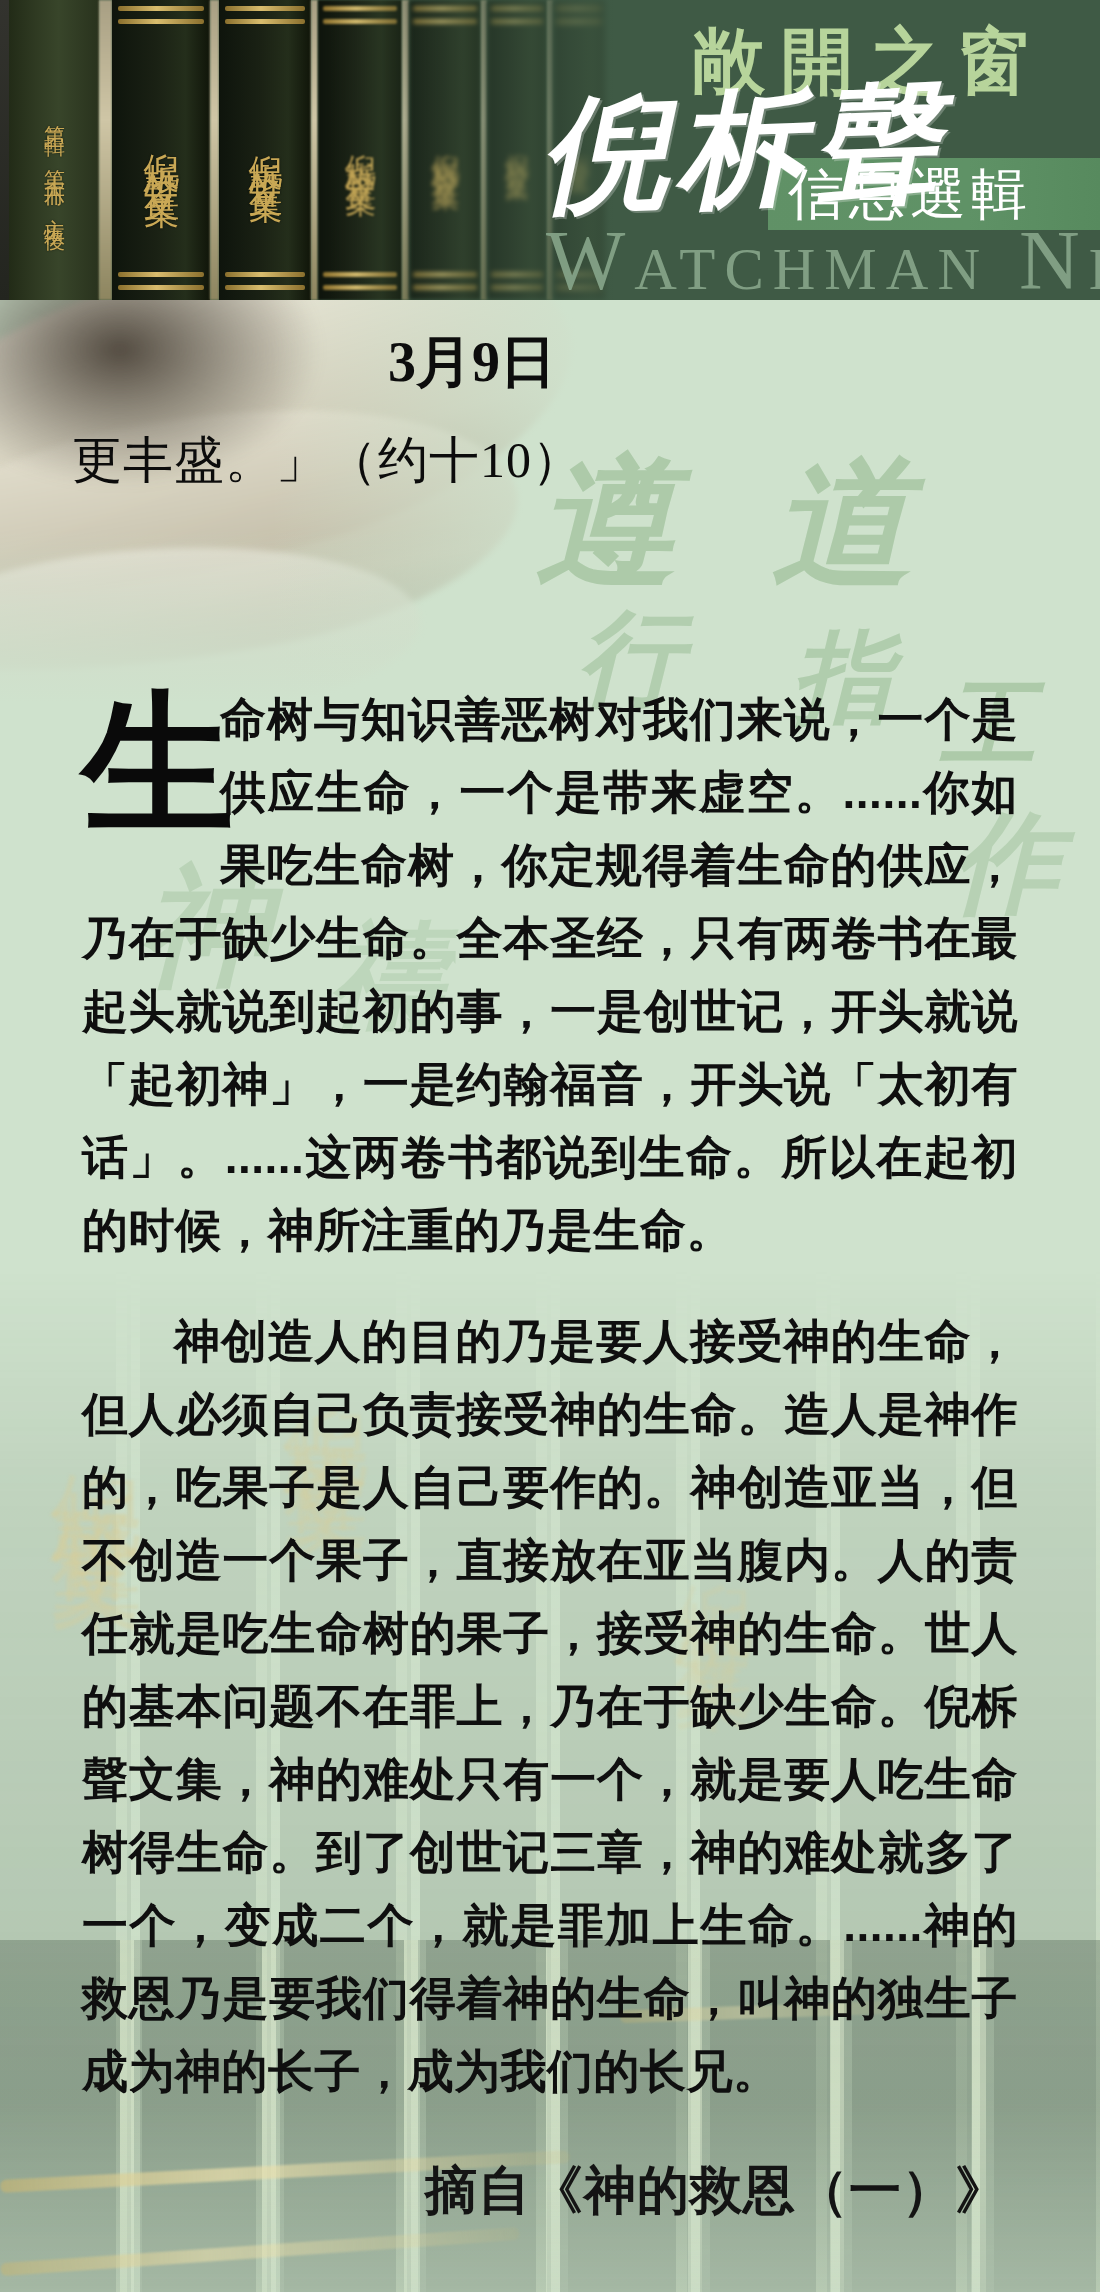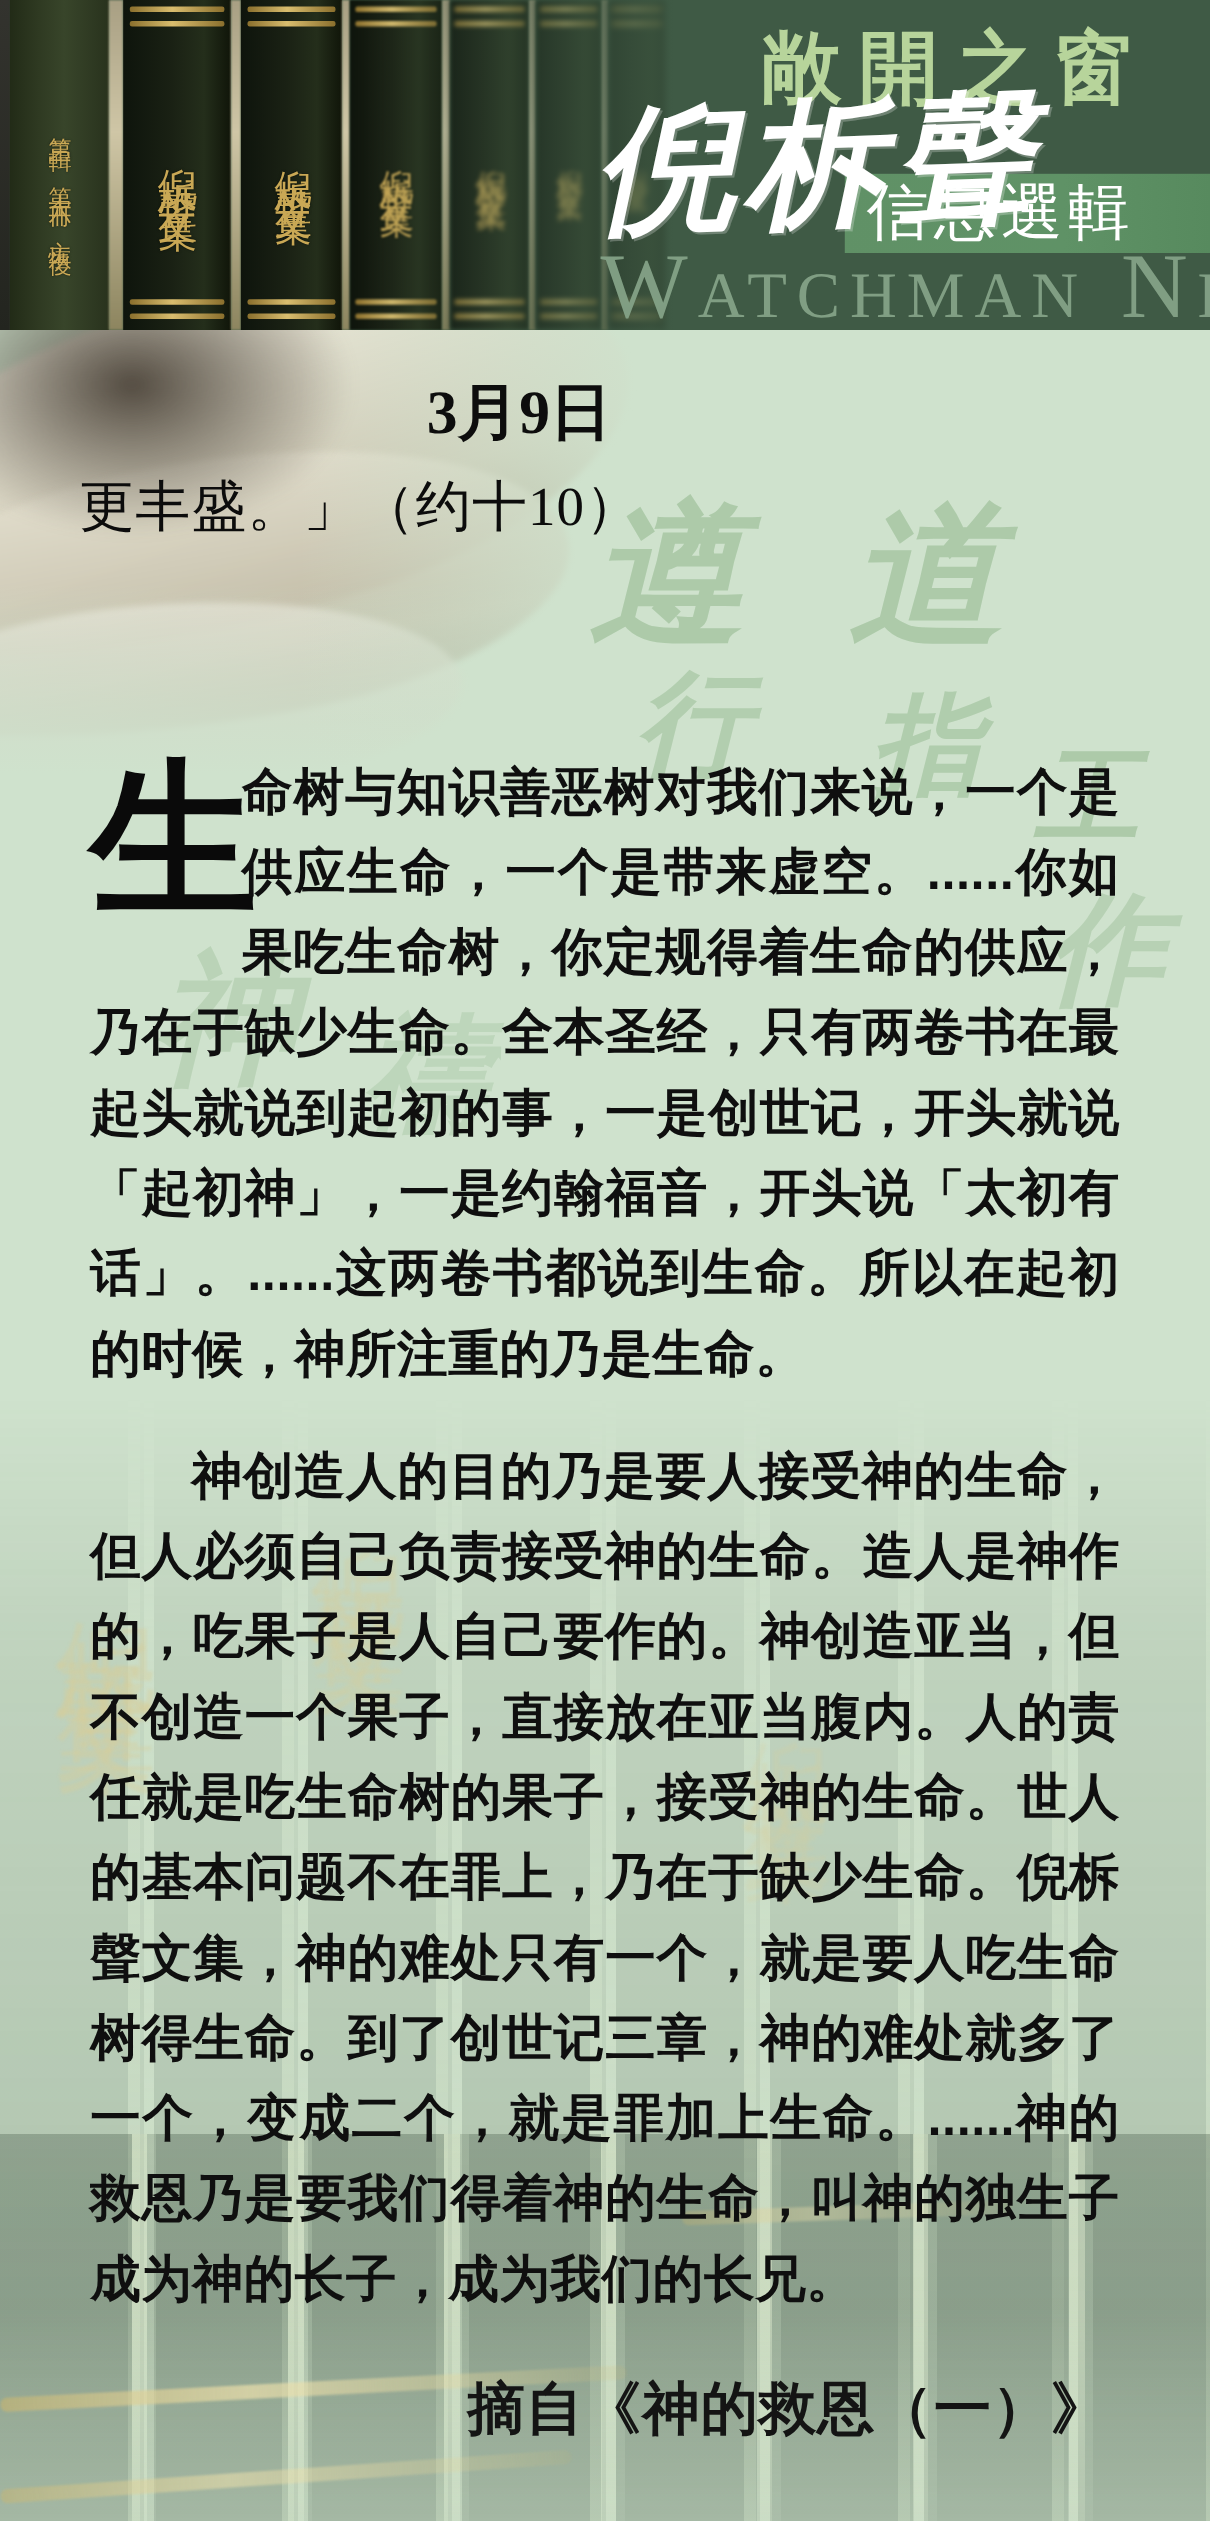--- a/index.html
+++ b/index.html
@@ -95,21 +95,21 @@
         rgba(70,90,66,.22) 134px, rgba(70,90,66,.22) 142px);
     -webkit-mask-image:linear-gradient(180deg,rgba(0,0,0,.9) 0,#000 45%,rgba(0,0,0,.35) 100%);
             mask-image:linear-gradient(180deg,rgba(0,0,0,.9) 0,#000 45%,rgba(0,0,0,.35) 100%);
   }
   .shelf-col{position:absolute;writing-mode:vertical-rl;text-orientation:upright;z-index:0;
     font-family:"Liberation Serif","DejaVu Serif",serif;color:rgba(216,206,152,.38);
     filter:blur(1.5px);letter-spacing:18px;}
   .gold-band{position:absolute;height:13px;z-index:0;filter:blur(1.2px);border-radius:6px;
     background:linear-gradient(90deg,rgba(205,182,108,.55),rgba(236,224,172,.7) 40%,rgba(205,182,108,.15));}
   
-  .date-line{position:absolute;left:0;top:338px;width:944px;text-align:center;z-index:2;
+  .date-line{position:absolute;left:0;top:325px;width:944px;text-align:center;z-index:2;
     font-family:"Liberation Serif","DejaVu Serif",serif;font-weight:600;font-size:56px;color:#0d0d0d;}
   .quote{position:absolute;left:72px;top:420px;width:960px;z-index:2;
     font-family:"Liberation Serif","DejaVu Serif",serif;font-weight:500;
     font-size:50px;line-height:81px;letter-spacing:1px;color:#0c0c0c;}
   .quote .q1{padding-left:138px;}
   .bodytext{position:absolute;left:82px;top:683px;width:936px;z-index:2;
     font-size:46px;line-height:73px;font-weight:600;color:#0f0f0f;
     text-align:justify;letter-spacing:.5px;}
   .dropcap{float:left;font-size:152px;line-height:148px;width:132px;height:158px;
     font-weight:700;color:#0a0a0a;margin:6px 6px 0 0;}

